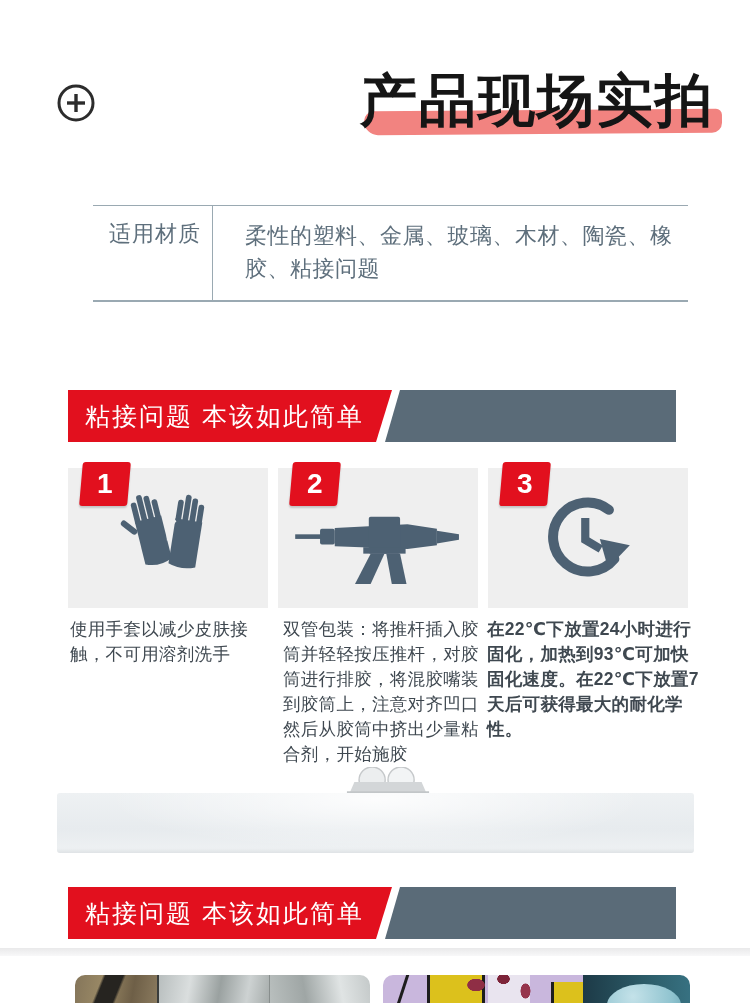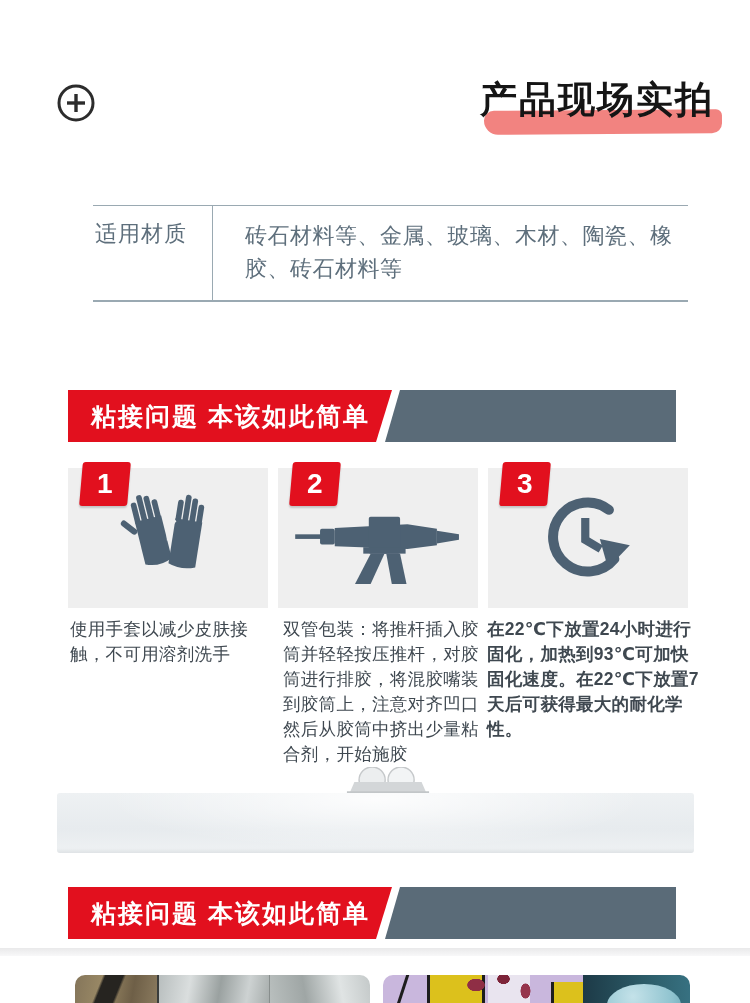--- a/index.html
+++ b/index.html
@@ -14,49 +14,50 @@
   *{margin:0;padding:0;box-sizing:border-box;}
   html,body{background:#fff;}
   .page{
     position:relative;width:750px;height:1003px;overflow:hidden;background:#fff;
     font-family:"Liberation Sans","DejaVu Sans",sans-serif;
   }
   
   .zoom-btn{position:absolute;left:55px;top:82px;width:42px;height:42px;cursor:pointer;}
   .page-title{position:absolute;top:62px;right:36px;height:76px;}
   .title-text{
-    position:relative;z-index:2;font-size:37px;font-weight:800;color:#151515;
+    position:relative;z-index:2;font-size:57px;font-weight:800;color:#151515;
     letter-spacing:2px;line-height:76px;white-space:nowrap;
   }
   .title-hl{
     position:absolute;z-index:1;left:4px;right:-8px;bottom:4px;height:24px;
     background:var(--title-highlight);border-radius:10px 6px 10px 14px;
     transform:rotate(-.4deg);
   }
   
   .spec{position:absolute;left:93px;top:205px;width:595px;border-top:1px solid var(--table-line);}
   .spec-row{display:grid;grid-template-columns:120px 1fr;border-bottom:1px solid var(--table-line);}
   .spec-label{
     padding:13px 0 15px 2px;font-size:22px;color:var(--table-text);letter-spacing:1px;
     border-right:1px solid var(--table-line);
+    margin-left:14px;
   }
   .spec-value{
     padding:13px 4px 15px 32px;font-size:22px;color:var(--table-text);
     line-height:33px;letter-spacing:.5px;
   }
   
   .banner{position:absolute;left:68px;width:608px;height:52px;}
   .banner-1{top:390px;} .banner-2{top:887px;}
   .banner-red{
     position:absolute;left:0;top:0;width:324px;height:52px;background:var(--accent-red);
     clip-path:polygon(0 0,324px 0,308px 52px,0 52px);
   }
   .banner-red span{
-    display:block;padding-left:23px;line-height:52px;color:#fff;font-size:25px;
-    font-weight:700;letter-spacing:2px;white-space:nowrap;
+    display:block;padding-left:17px;line-height:52px;color:#fff;font-size:25px;
+    font-weight:400;letter-spacing:2px;white-space:nowrap;
   }
   .banner-gray{
     position:absolute;left:317px;top:0;width:291px;height:52px;background:var(--slate);
     clip-path:polygon(15px 0,291px 0,291px 52px,0 52px);
   }
   
   .step-card{
     position:absolute;top:468px;width:200px;height:140px;background:#efefef;
     display:flex;align-items:center;justify-content:center;
   }
@@ -127,21 +128,21 @@
     </svg>
   </div>
   <h1 class="page-title">
     <span class="title-hl"></span>
     <span class="title-text">产品现场实拍</span>
   </h1>
 
   <div class="spec">
     <div class="spec-row">
       <div class="spec-label">适用材质</div>
-      <div class="spec-value">砖石材料等、金属、玻璃、木材、陶瓷、橡胶、砖石材料等</div>
+      <div class="spec-value">柔性的塑料、金属、玻璃、木材、陶瓷、橡胶、粘接问题</div>
     </div>
     <div class="spec-row">
     </div>
   </div>
 
   <div class="banner banner-1">
     <div class="banner-red">
       <span>粘接问题 本该如此简单</span>
     </div>
     <div class="banner-gray"></div>

